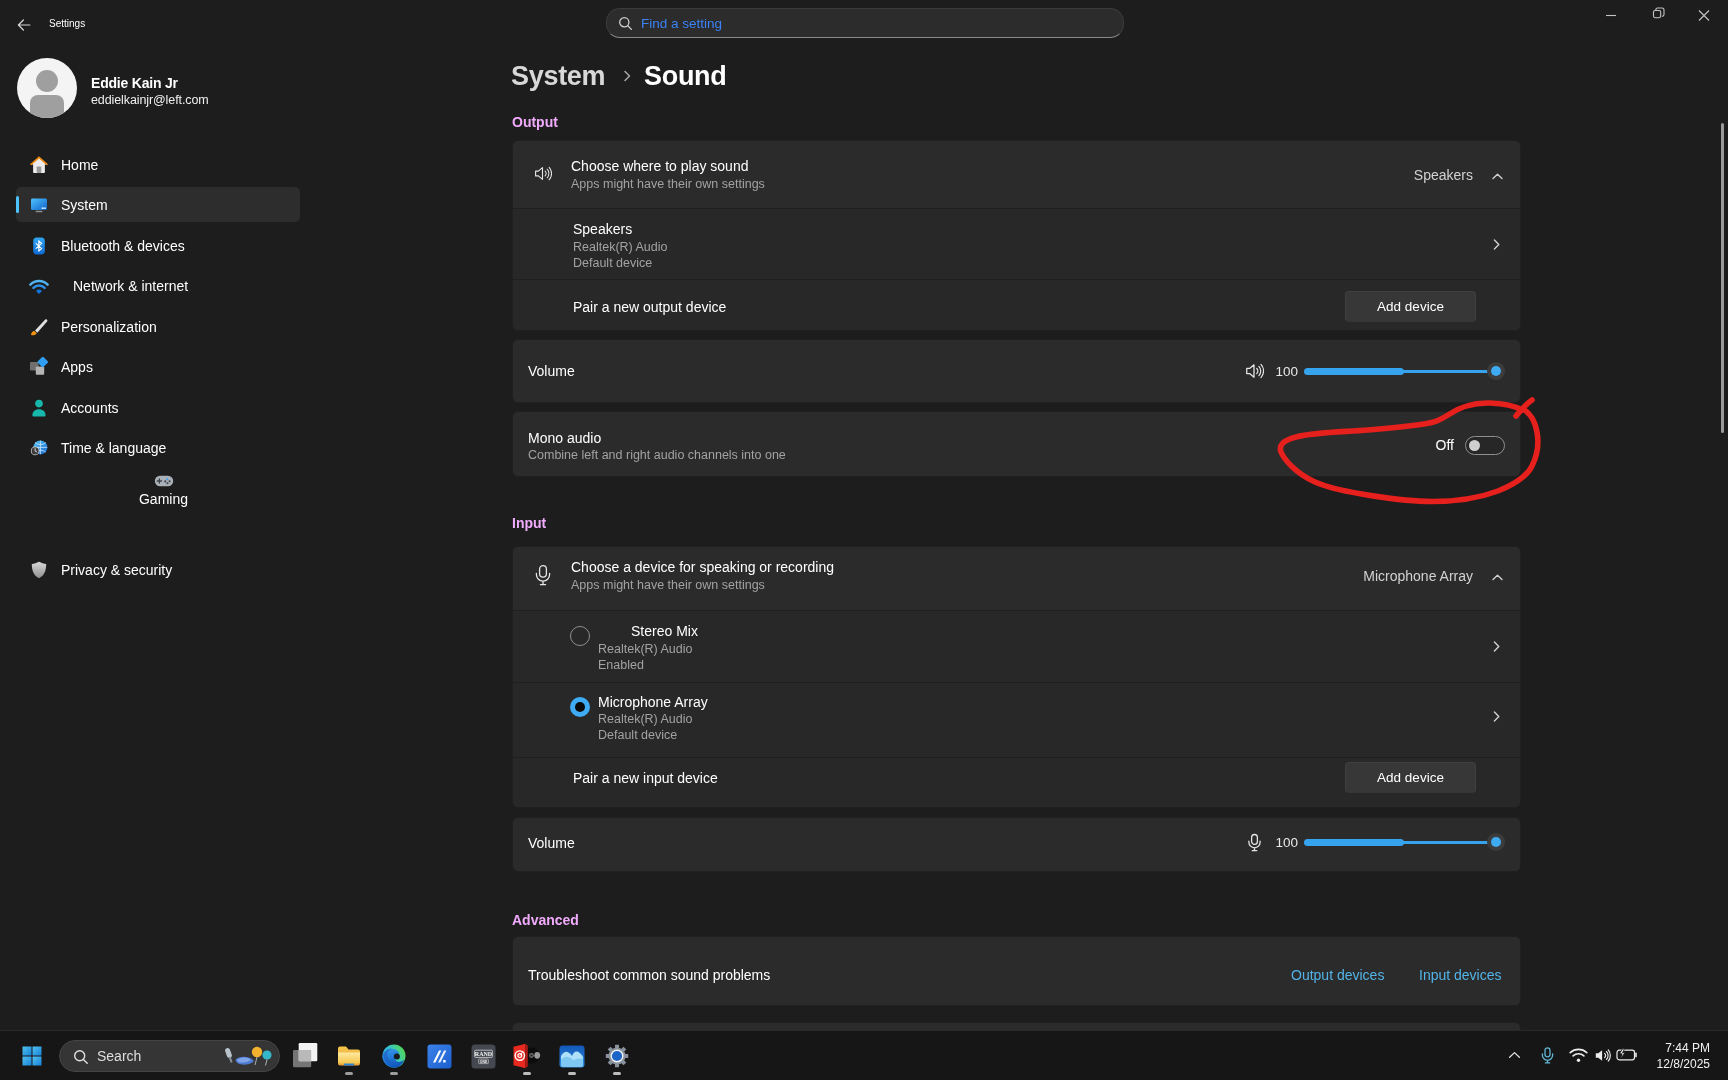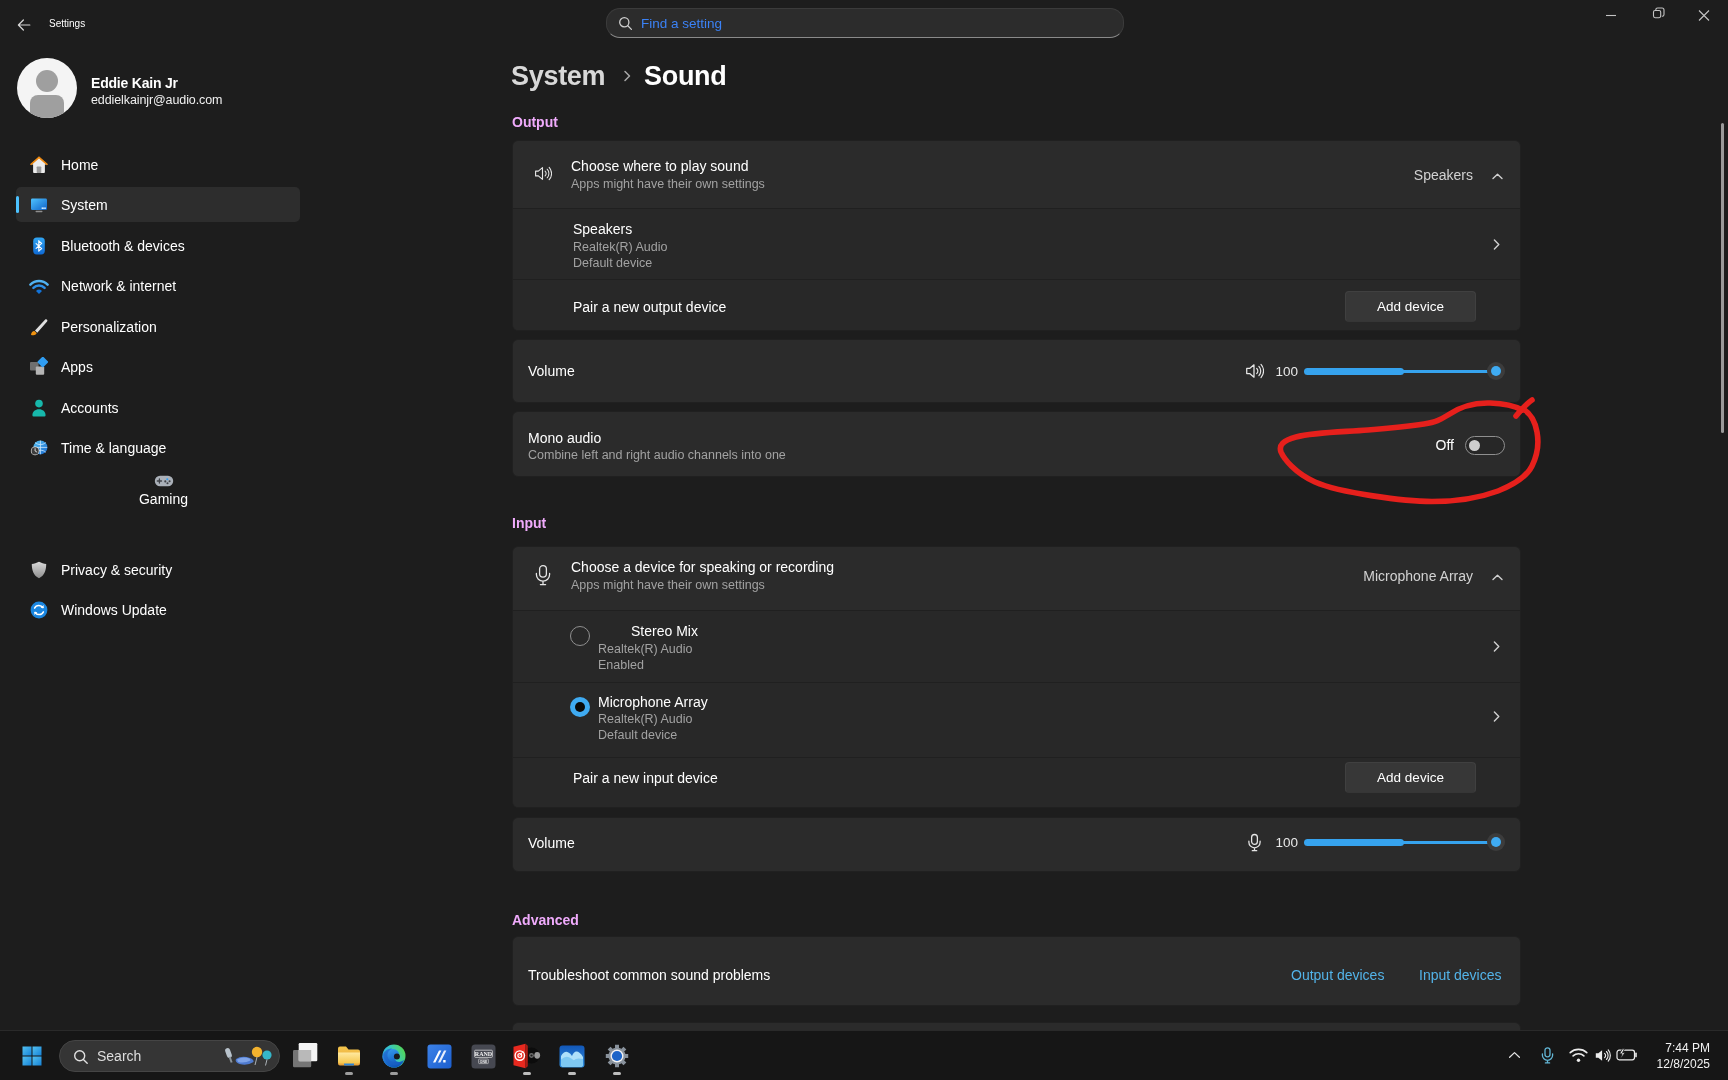--- a/index.html
+++ b/index.html
@@ -40,21 +40,21 @@
     <rect x="52.5" y="4.5" width="7.2" height="7.2" rx="1.6"></rect>
     <path d="M54.8 4.2 v-0.4 a1.8 1.8 0 0 1 1.8 -1.8 h4.4 a2 2 0 0 1 2 2 v4.4 a1.8 1.8 0 0 1 -1.8 1.8 h-0.4"></path>
     <path d="M98 4.5 L108 14.5 M108 4.5 L98 14.5"></path>
   </svg>
 
   <div class="abs" style="left:17px;top:58px;width:60px;height:60px;border-radius:50%;background:#f4f4f4;overflow:hidden;">
     <div class="abs" style="left:19px;top:12px;width:22px;height:22px;border-radius:50%;background:#9f9f9f;"></div>
     <div class="abs" style="left:13px;top:37px;width:34px;height:26px;border-radius:8px 8px 0 0;background:#9f9f9f;"></div>
   </div>
   <div class="abs" style="left:91px;top:75px;font-size:14px;font-weight:bold;letter-spacing:-0.2px;">Eddie Kain Jr</div>
-  <div class="abs" style="left:91px;top:93px;font-size:12.5px;color:#f0f0f0;letter-spacing:-0.1px;">eddielkainjr@audio.com</div>
+  <div class="abs" style="left:91px;top:93px;font-size:12.5px;color:#f0f0f0;letter-spacing:-0.1px;">eddielkainjr@left.com</div>
 
   <div class="abs" style="left:16px;top:187px;width:284px;height:35px;background:#2d2d2d;border-radius:5px;"></div>
   <div class="abs" style="left:16px;top:196px;width:3px;height:17px;background:#4cc2ff;border-radius:2px;"></div>
 
   <div class="navitem" style="top:147px;">
     <div class="ic">
         <svg width="20" height="20" viewBox="0 0 20 20">
       <path d="M10 2.6 L2.2 9.4 h1.9 v7.6 a0.9 0.9 0 0 0 0.9 0.9 h10 a0.9 0.9 0 0 0 0.9-0.9 V9.4 h1.9 Z" fill="#ececec"></path>
       <path d="M10 1.2 L0.9 9.2 l1.3 1 L10 3.6 l7.8 6.6 1.3-1 Z" fill="#f08a10"></path>
       <rect x="7.7" y="11.6" width="4.6" height="6.3" rx="0.7" fill="#9a9a9a"></rect>
@@ -87,21 +87,21 @@
               <stop offset="0" stop-color="#31a6f4"></stop>
               <stop offset="1" stop-color="#0f6ad4"></stop>
             </linearGradient>
           </defs>
       <rect x="4.2" y="1.6" width="11.6" height="16.8" rx="3.6" fill="url(#btg)"></rect>
       <path d="M9.7 5 l3 2.4 -5.6 4.9 M9.7 15 l3 -2.4 -5.6 -4.9 M9.8 4.6 v10.6" stroke="#fff" stroke-width="1.1" fill="none" stroke-linejoin="round" stroke-linecap="round"></path>
     </svg>
       </div>
       <div class="tx">Bluetooth &amp; devices</div>
   </div>
-  <div class="navitem" style="top:268px;">
+  <div class="navitem" style="top:268px;gap:12px;">
     <div class="ic">
         <svg width="20" height="20" viewBox="0 0 20 20" fill="none">
       <path d="M1.4 8.6 a12.2 12.2 0 0 1 17.2 0" stroke="#51b2f0" stroke-width="2.5" fill="none" stroke-linecap="round"></path>
       <path d="M4.4 11.9 a8 8 0 0 1 11.2 0" stroke="#2e90e6" stroke-width="2.5" fill="none" stroke-linecap="round"></path>
       <path d="M7 14.9 a4.3 4.3 0 0 1 6 0 l-3 3.2 Z" fill="#1273d8"></path>
     </svg>
       </div>
       <div class="tx">Network &amp; internet</div>
   </div>
   <div class="navitem" style="top:309px;">
@@ -170,32 +170,20 @@
             <linearGradient id="shg" x1="0" y1="0" x2="0" y2="1">
               <stop offset="0" stop-color="#d9d9d9"></stop>
               <stop offset="1" stop-color="#8f8f8f"></stop>
             </linearGradient>
           </defs>
       <path d="M10 1.8 c2.4 1.3 4.8 2 7.2 2.1 0 5.8-1.4 11.4-7.2 14.3 C4.2 15.3 2.8 9.7 2.8 3.9 5.2 3.8 7.6 3.1 10 1.8 Z" fill="url(#shg)"></path>
     </svg>
       </div>
       <div class="tx">Privacy &amp; security</div>
   </div>
-  <div class="navitem" style="top:592px;">
-    <div class="ic">
-        <svg width="20" height="20" viewBox="0 0 20 20">
-      <circle cx="10" cy="10" r="8.4" fill="#1a86e0"></circle>
-      <path d="M5.6 8.1 a4.7 4.7 0 0 1 8.3-0.4" stroke="#fff" stroke-width="1.5" fill="none" stroke-linecap="round"></path>
-      <path d="M14.6 5 v3 h-3 Z" fill="#fff"></path>
-      <path d="M14.4 11.9 a4.7 4.7 0 0 1 -8.3 0.4" stroke="#fff" stroke-width="1.5" fill="none" stroke-linecap="round"></path>
-      <path d="M5.4 15 v-3 h3 Z" fill="#fff"></path>
-    </svg>
-      </div>
-      <div class="tx">Windows Update</div>
-  </div>
 
   <div class="abs" style="left:511px;top:61px;font-size:27px;font-weight:600;color:#d8d8d8;letter-spacing:-0.3px;">System</div>
   <svg class="abs" style="left:620px;top:69px" width="14" height="14" viewBox="0 0 14 14" fill="none" stroke="#a8a8a8" stroke-width="1.5" stroke-linecap="round" stroke-linejoin="round">
       <path d="M5 2.5 L9.5 7 L5 11.5"></path>
     </svg>
   <div class="abs" style="left:644px;top:61px;font-size:27px;font-weight:600;color:#ffffff;letter-spacing:-0.3px;">Sound</div>
 
   <div class="sec-label" style="top:114px;">Output</div>
 
   <div class="card" style="top:140px;height:191px;"></div>

